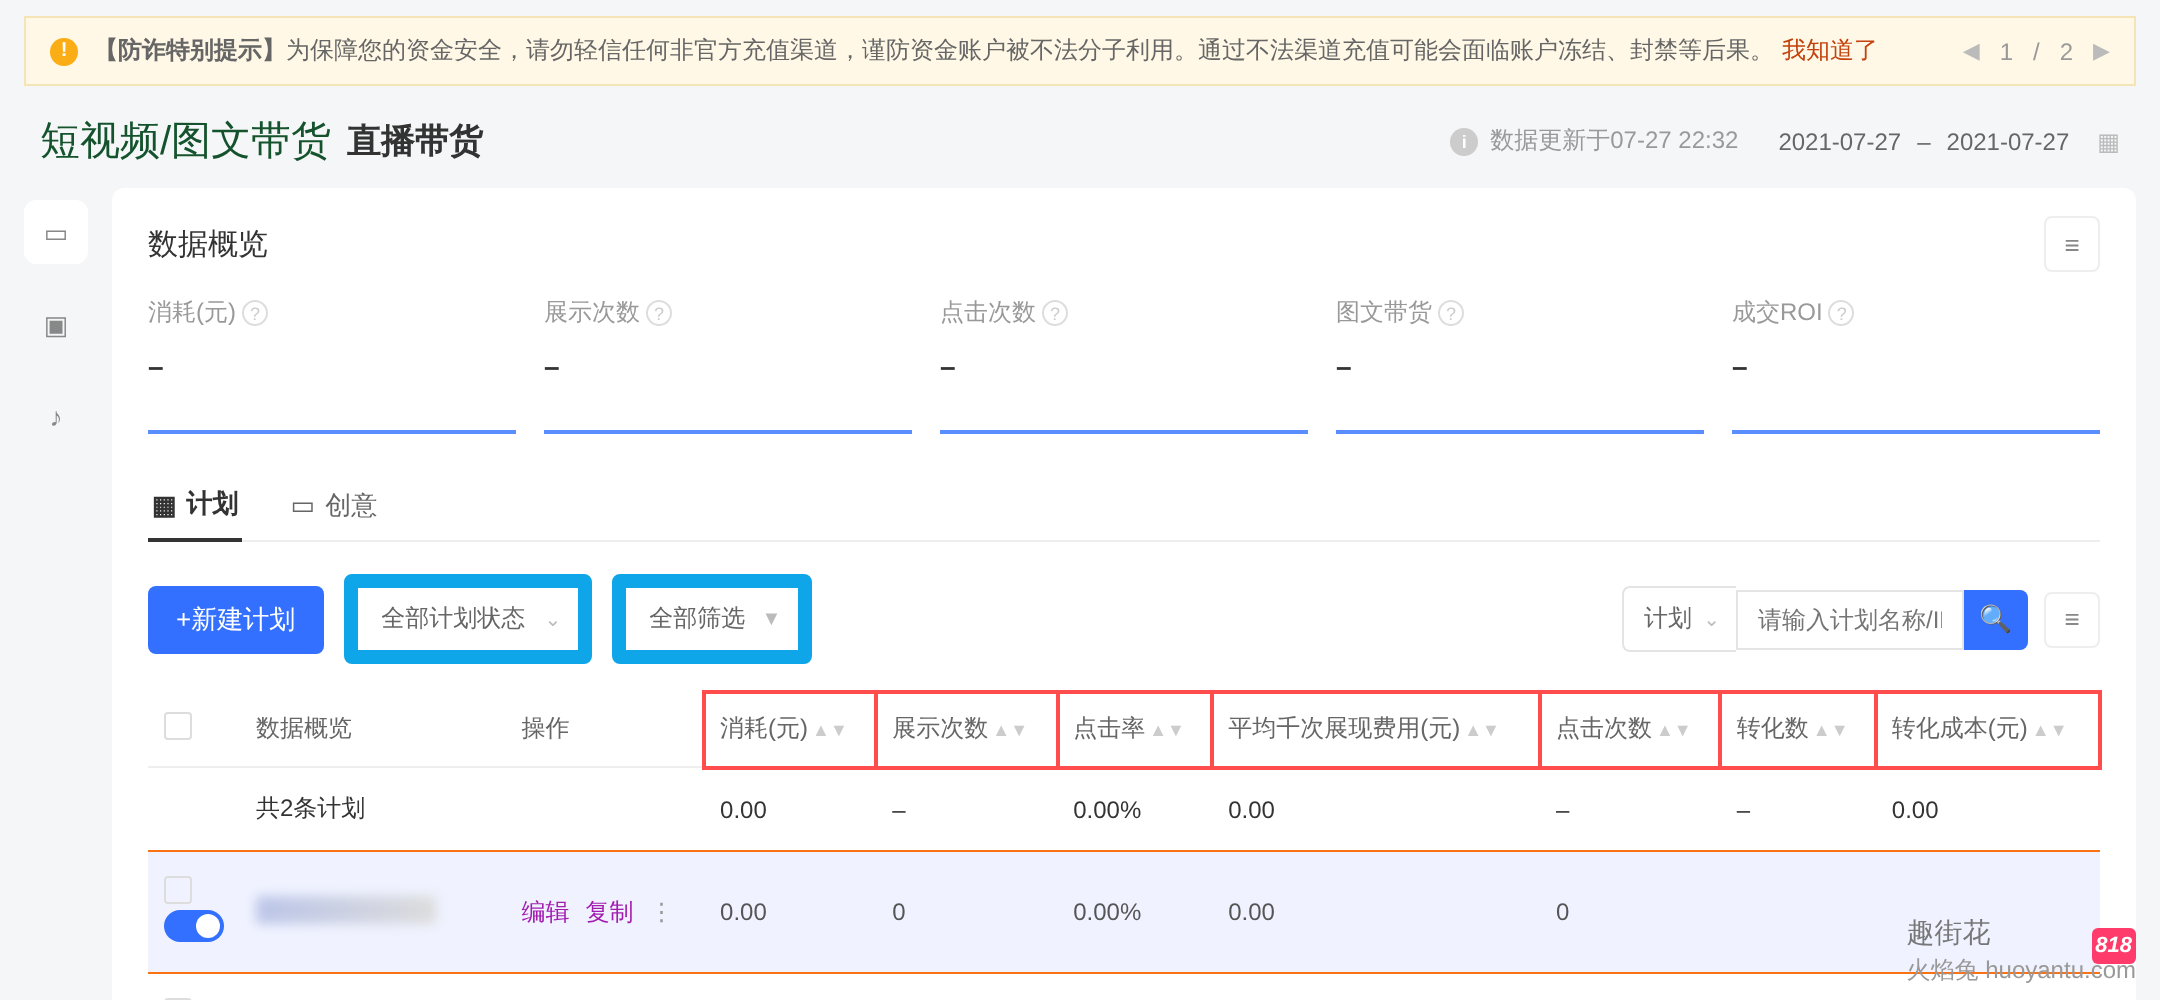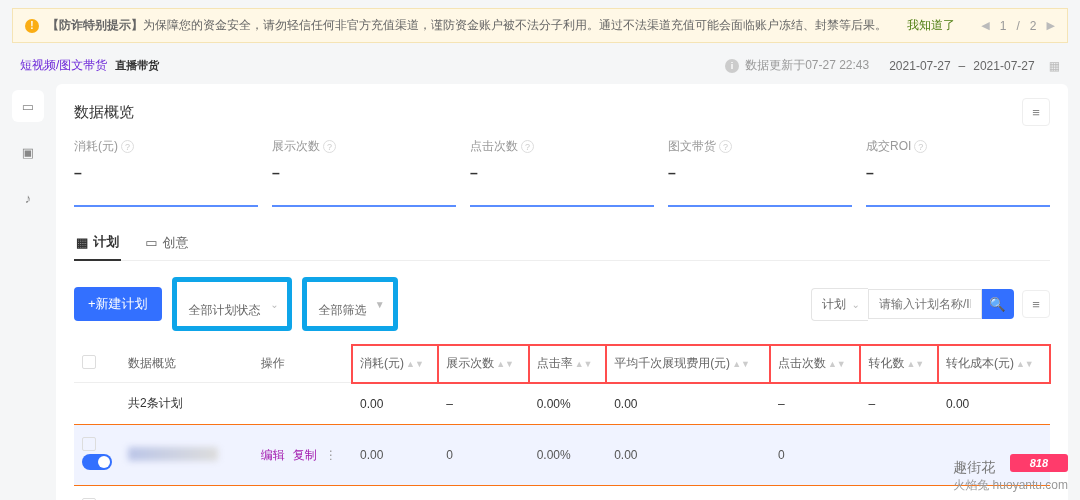--- a/index.html
+++ b/index.html
@@ -1,24 +1,24 @@
 <!DOCTYPE html>
 <html><head>
 <meta charset="utf-8">
 <style>
 *{box-sizing:border-box;margin:0;padding:0;font-family:-apple-system,"PingFang SC","Microsoft YaHei",sans-serif}
 body{background:#f5f6f7;color:#333;font-size:13px;width:1080px;height:500px;overflow:hidden;position:relative}
 .alert{display:flex;align-items:center;background:#fff8e6;border:1px solid #f5e4b5;margin:8px 12px 0;padding:8px 12px;font-size:12px;color:#666}
 .alert-ico{width:14px;height:14px;border-radius:50%;background:#faad14;color:#fff;display:inline-flex;align-items:center;justify-content:center;font-size:10px;margin-right:8px;font-weight:bold}
-.alert-link{color:#4d7c0f;margin-left:20px;cursor:pointer}
+.alert-link{color:#c2410c;margin-left:4px;cursor:pointer}
 .pager{margin-left:auto;display:flex;align-items:center;gap:10px;color:#999}
 .pager-btn{cursor:pointer;color:#bbb;font-size:11px}
 .hdr{display:flex;align-items:center;padding:14px 20px 10px}
-.bc{color:#6d28d9;font-size:12px}
-.bc-act{color:#333;font-weight:600;font-size:11px;margin-left:8px}
+.bc{color:#14532d;font-size:20px}
+.bc-act{color:#333;font-weight:600;font-size:17px;margin-left:8px}
 .upd{margin-left:auto;color:#999;font-size:12px;display:flex;align-items:center;gap:6px}
 .upd-ico{width:14px;height:14px;border-radius:50%;background:#ccc;color:#fff;display:inline-flex;align-items:center;justify-content:center;font-size:9px;font-weight:bold}
 .dr{color:#666;margin-left:14px;display:flex;align-items:center;gap:8px}
 .cal{color:#bbb;margin-left:6px}
 .main{display:flex;padding:0 12px}
 .side{width:40px;display:flex;flex-direction:column;gap:14px;padding-top:6px}
 .sicon{width:32px;height:32px;border-radius:6px;display:flex;align-items:center;justify-content:center;color:#888;cursor:pointer}
 .sicon.act{background:#fff}
 .content{flex:1;background:#fff;border-radius:6px;padding:14px 18px;margin-left:4px;position:relative}
 .ov-h{display:flex;align-items:center;margin-bottom:12px}
@@ -28,21 +28,21 @@
 .metric{flex:1}
 .m-lbl{color:#999;font-size:12px;display:flex;align-items:center;gap:3px}
 .q{width:13px;height:13px;border-radius:50%;border:1px solid #ddd;color:#ccc;display:inline-flex;align-items:center;justify-content:center;font-size:9px}
 .m-val{font-weight:600;margin:10px 0 24px;font-size:14px}
 .m-bar{height:2px;background:#5a8dff}
 .tabs{display:flex;gap:22px;border-bottom:1px solid #eee;margin-bottom:16px}
 .tab{display:flex;align-items:center;gap:5px;padding:8px 2px;cursor:pointer;color:#666;font-size:13px}
 .tab.act{color:#333;font-weight:600;border-bottom:2px solid #333;margin-bottom:-1px}
 .tbar{display:flex;align-items:center;gap:10px;margin-bottom:14px}
 .btn-new{background:#3370ff;color:#fff;border:none;padding:8px 14px;border-radius:4px;font-size:13px;cursor:pointer}
-.sel{border:5px solid #0ea5e9;padding:20px 26px 7px 12px;border-radius:4px;font-size:12px;color:#666;cursor:pointer;position:relative;background:#fff}
+.sel{border:7px solid #0ea5e9;padding:7px 26px 7px 12px;border-radius:4px;font-size:12px;color:#666;cursor:pointer;position:relative;background:#fff}
 .chev{position:absolute;right:8px;top:50%;transform:translateY(-50%);color:#bbb;font-size:10px}
 .filt{color:#bbb;margin-left:4px}
 .srch-wrap{margin-left:auto;display:flex;align-items:center;gap:0}
 .sel2{border:1px solid #e4e4e4;padding:7px 22px 7px 10px;border-radius:4px 0 0 4px;font-size:12px;color:#666;position:relative;border-right:none}
 .srch{border:1px solid #e4e4e4;padding:7px 10px;font-size:12px;width:114px;outline:none}
 .srch-btn{background:#3370ff;color:#fff;border:none;width:32px;height:30px;border-radius:0 4px 4px 0;cursor:pointer;display:flex;align-items:center;justify-content:center}
 .gear2{margin-left:8px}
 table{width:100%;border-collapse:collapse;font-size:12px}
 th{text-align:left;padding:10px 8px;color:#666;font-weight:normal;border-bottom:1px solid #eee;white-space:nowrap}
 th.r,td.r{text-align:left}
@@ -50,21 +50,21 @@
 td{padding:12px 8px;border-bottom:1px solid #f97316;color:#555}
 .hl{outline:2px solid #ff4d4d;outline-offset:-1px}
 .cb{width:14px;height:14px;border:1px solid #ddd;border-radius:2px;display:inline-block}
 .tog{width:30px;height:16px;background:#3370ff;border-radius:8px;position:relative;display:inline-block;cursor:pointer}
 .tog:after{content:"";width:12px;height:12px;background:#fff;border-radius:50%;position:absolute;right:2px;top:2px}
 .blur{filter:blur(3px);background:linear-gradient(90deg,#bbc5e8,#dcdcdc);width:90px;height:14px;display:inline-block;border-radius:2px}
 .lnk{color:#a21caf;cursor:pointer;margin-right:8px}
 .dots{color:#999;cursor:pointer}
 tr.selrow{background:#f0f3ff}
 .sum td{color:#333}
-.badge818{position:absolute;right:0;top:370px;background:#ff3b6b;color:#fff;font-size:11px;padding:3px 20px;border-radius:3px;font-style:italic;font-weight:bold}
+.badge818{position:absolute;right:0;top:370px;background:#ff3b6b;color:#fff;font-size:11px;padding:3px 2px;border-radius:3px;font-style:italic;font-weight:bold}
 .wm{position:absolute;right:12px;bottom:6px;font-size:12px;color:#999;text-align:left;line-height:1.4}
 .wm-cn{font-family:serif;font-size:14px;color:#777}
 </style>
 </head>
 <body>
 
 <div class="alert">
   <span class="alert-ico">!</span>
   <span><b>【防诈特别提示】</b><span>为保障您的资金安全，请勿轻信任何非官方充值渠道，谨防资金账户被不法分子利用。通过不法渠道充值可能会面临账户冻结、封禁等后果。</span><span class="alert-link">我知道了</span></span>
   <div class="pager">
@@ -74,21 +74,21 @@
     <span>2</span>
     <span class="pager-btn">▶</span>
   </div>
 </div>
 
 <div class="hdr">
   <span class="bc">短视频/图文带货</span>
   <span class="bc-act">直播带货</span>
   <div class="upd">
     <span class="upd-ico">i</span>
-    <span>数据更新于07-27 22:43</span>
+    <span>数据更新于07-27 22:32</span>
     <span class="dr">
       <span>2021-07-27</span>
       <span>–</span>
       <span>2021-07-27</span>
       <span class="cal">▦</span>
     </span>
   </div>
 </div>
 
 <div class="main">

